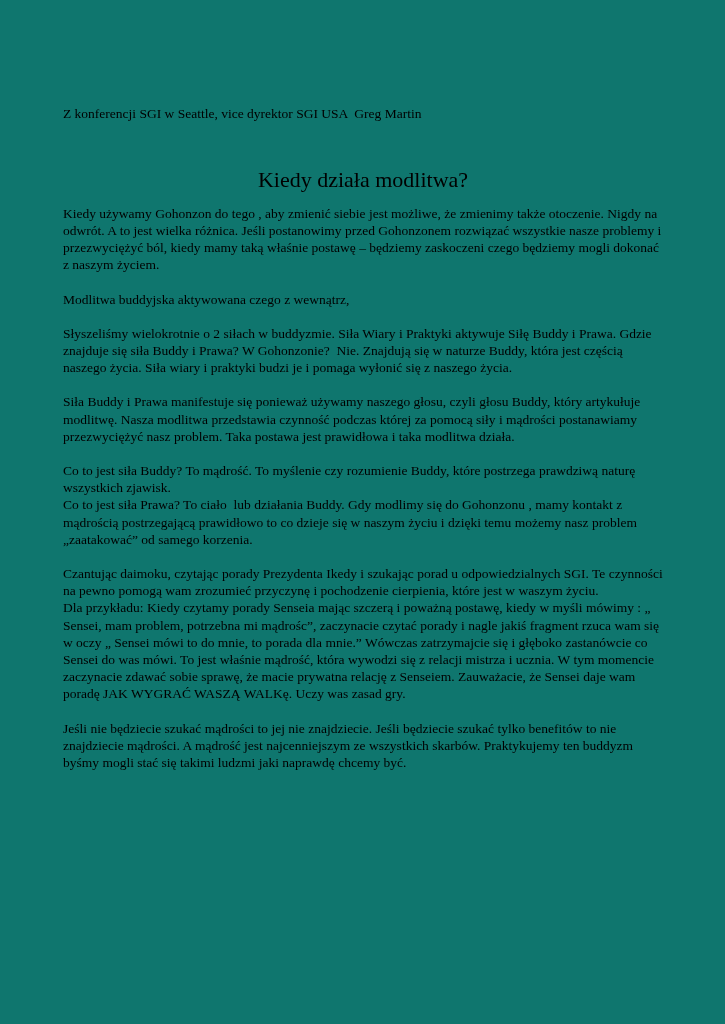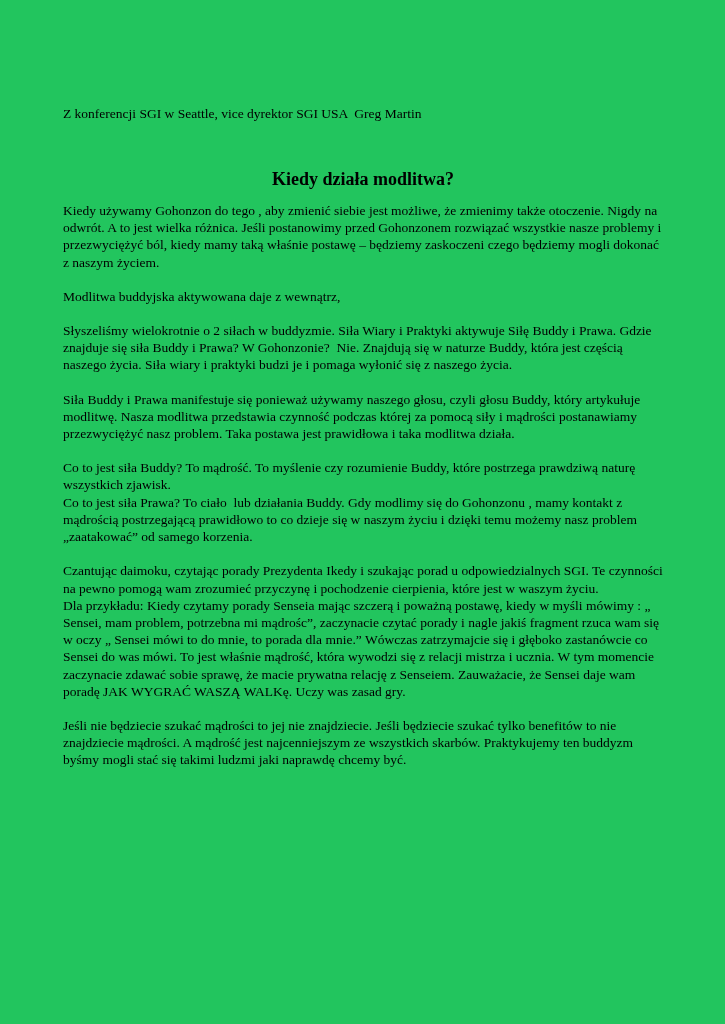--- a/index.html
+++ b/index.html
@@ -12,39 +12,39 @@
     width: 725px;
     height: 1024px;
     font-family: "Liberation Serif", "DejaVu Serif", serif;
     color: #000000;
     -webkit-font-smoothing: antialiased;
   }
   .page {
     position: relative;
     width: 725px;
     height: 1024px;
-    background: #22c55e;
+    background: #0f766e;
     overflow: hidden;
   }
   .content {
     position: absolute;
     left: 63px;
     top: 105px;
     width: 600px;
   }
   .doc-header {
     font-size: 13.5px;
     line-height: 17px;
     white-space: pre-wrap;
   }
   .doc-title {
     margin-top: 47px;
-    font-size: 18px;
+    font-size: 22px;
     line-height: 21px;
-    font-weight: bold;
+    font-weight: normal;
     text-align: center;
     white-space: pre-wrap;
   }
   .paragraphs {
   }
   p.doc-paragraph {
     margin: 0 0 17px 0;
     font-size: 13.5px;
     line-height: 17.2px;
     white-space: pre-wrap;
@@ -56,21 +56,21 @@
 
 <div class="page">
   <div class="content">
 
     <div class="doc-header">Z konferencji SGI w Seattle, vice dyrektor SGI USA  Greg Martin</div>
 
     <h1 class="doc-title">Kiedy działa modlitwa?</h1>
 
     <div class="paragraphs">
       <p class="doc-paragraph">Kiedy używamy Gohonzon do tego , aby zmienić siebie jest możliwe, że zmienimy także otoczenie. Nigdy na odwrót. A to jest wielka różnica. Jeśli postanowimy przed Gohonzonem rozwiązać wszystkie nasze problemy i przezwyciężyć ból, kiedy mamy taką właśnie postawę – będziemy zaskoczeni czego będziemy mogli dokonać z naszym życiem.</p>
-      <p class="doc-paragraph">Modlitwa buddyjska aktywowana daje z wewnątrz,</p>
+      <p class="doc-paragraph">Modlitwa buddyjska aktywowana czego z wewnątrz,</p>
       <p class="doc-paragraph">Słyszeliśmy wielokrotnie o 2 siłach w buddyzmie. Siła Wiary i Praktyki aktywuje Siłę Buddy i Prawa. Gdzie znajduje się siła Buddy i Prawa? W Gohonzonie?  Nie. Znajdują się w naturze Buddy, która jest częścią naszego życia. Siła wiary i praktyki budzi je i pomaga wyłonić się z naszego życia.</p>
       <p class="doc-paragraph">Siła Buddy i Prawa manifestuje się ponieważ używamy naszego głosu, czyli głosu Buddy, który artykułuje modlitwę. Nasza modlitwa przedstawia czynność podczas której za pomocą siły i mądrości postanawiamy przezwyciężyć nasz problem. Taka postawa jest prawidłowa i taka modlitwa działa.</p>
       <p class="doc-paragraph">Co to jest siła Buddy? To mądrość. To myślenie czy rozumienie Buddy, które postrzega prawdziwą naturę wszystkich zjawisk.
 Co to jest siła Prawa? To ciało  lub działania Buddy. Gdy modlimy się do Gohonzonu , mamy kontakt z mądrością postrzegającą prawidłowo to co dzieje się w naszym życiu i dzięki temu możemy nasz problem „zaatakować” od samego korzenia.</p>
       <p class="doc-paragraph">Czantując daimoku, czytając porady Prezydenta Ikedy i szukając porad u odpowiedzialnych SGI. Te czynności na pewno pomogą wam zrozumieć przyczynę i pochodzenie cierpienia, które jest w waszym życiu.
 Dla przykładu: Kiedy czytamy porady Senseia mając szczerą i poważną postawę, kiedy w myśli mówimy : „ Sensei, mam problem, potrzebna mi mądrośc”, zaczynacie czytać porady i nagle jakiś fragment rzuca wam się w oczy „ Sensei mówi to do mnie, to porada dla mnie.” Wówczas zatrzymajcie się i głęboko zastanówcie co Sensei do was mówi. To jest właśnie mądrość, która wywodzi się z relacji mistrza i ucznia. W tym momencie zaczynacie zdawać sobie sprawę, że macie prywatna relację z Senseiem. Zauważacie, że Sensei daje wam poradę JAK WYGRAĆ WASZĄ WALKę. Uczy was zasad gry.</p>
       <p class="doc-paragraph">Jeśli nie będziecie szukać mądrości to jej nie znajdziecie. Jeśli będziecie szukać tylko benefitów to nie znajdziecie mądrości. A mądrość jest najcenniejszym ze wszystkich skarbów. Praktykujemy ten buddyzm byśmy mogli stać się takimi ludzmi jaki naprawdę chcemy być.</p>
     </div>
 
   </div>

